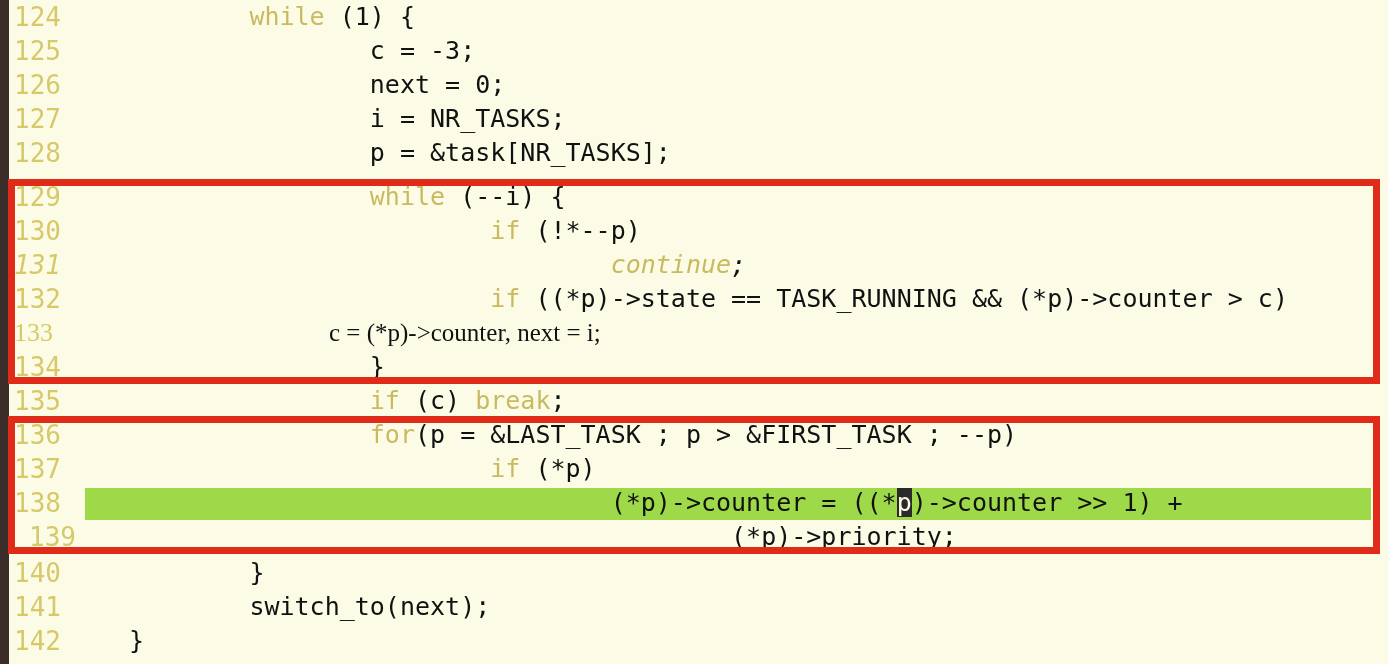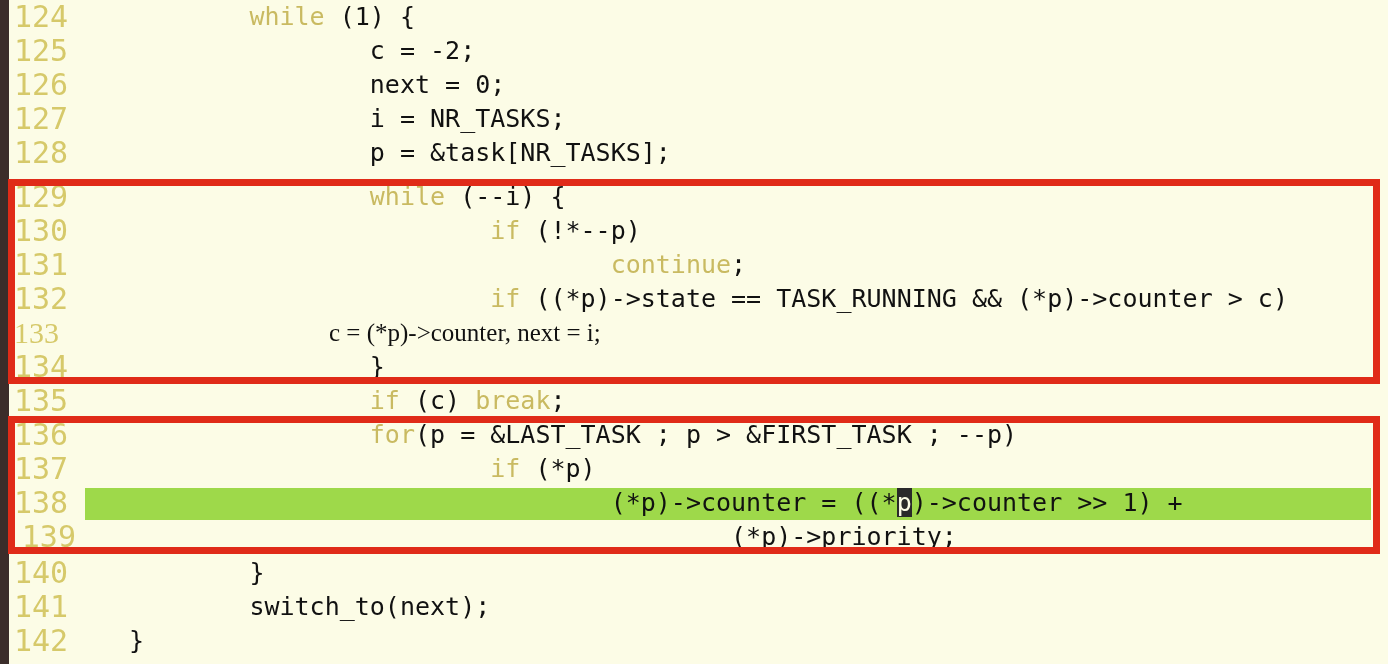--- a/index.html
+++ b/index.html
@@ -40,21 +40,21 @@
     white-space: pre;
     font-size: 25px;
     letter-spacing: 0px;
   }
   .lineno {
     position: absolute;
     left: 14px;
     top: 0;
     width: 62px;
     color: #d6c96a;
-    font-size: 30px;
+    font-size: 26px;
     line-height: 34px;
     white-space: pre;
     z-index: 2;
   }
   .linetext {
     position: absolute;
     left: 85px;
     top: 0;
     line-height: 34px;
     white-space: pre;
@@ -95,21 +95,21 @@
 
   <div id="editor">
 
     <div class="code-line" style="top:0px;position:absolute;left:0;width:1388px;">
       <span class="lineno">124</span>
       <span class="linetext"><span class="kw">        while</span> (1) {</span>
     </div>
 
     <div class="code-line" style="top:34px;position:absolute;left:0;width:1388px;">
       <span class="lineno">125</span>
-      <span class="linetext">                c = -2;</span>
+      <span class="linetext">                c = -3;</span>
     </div>
 
     <div class="code-line" style="top:68px;position:absolute;left:0;width:1388px;">
       <span class="lineno">126</span>
       <span class="linetext">                next = 0;</span>
     </div>
 
     <div class="code-line" style="top:102px;position:absolute;left:0;width:1232px;">
       <span class="lineno">127</span>
       <span class="linetext">                i = NR_TASKS;</span>
@@ -123,21 +123,21 @@
     <div class="code-line" style="top:180px;position:absolute;left:0;width:1388px;">
       <span class="lineno">129</span>
       <span class="linetext"><span class="kw">                while</span> (--i) {</span>
     </div>
 
     <div class="code-line" style="top:214px;position:absolute;left:0;width:1388px;">
       <span class="lineno">130</span>
       <span class="linetext"><span class="kw">                        if</span> (!*--p)</span>
     </div>
 
-    <div class="code-line" style="top:248px;position:absolute;left:0;width:1388px;">
+    <div class="code-line" style="top:248px;position:absolute;left:0;width:1388px;font-style:italic;">
       <span class="lineno">131</span>
       <span class="linetext"><span class="kw">                                continue</span>;</span>
     </div>
 
     <div class="code-line" style="top:282px;position:absolute;left:0;width:1388px;">
       <span class="lineno">132</span>
       <span class="linetext"><span class="kw">                        if</span> ((*p)-&gt;state == TASK_RUNNING &amp;&amp; (*p)-&gt;counter &gt; c)</span>
     </div>
 
     <div class="code-line" style="top:316px;position:absolute;left:0;width:1104px;font-family:Liberation Serif, serif;">

